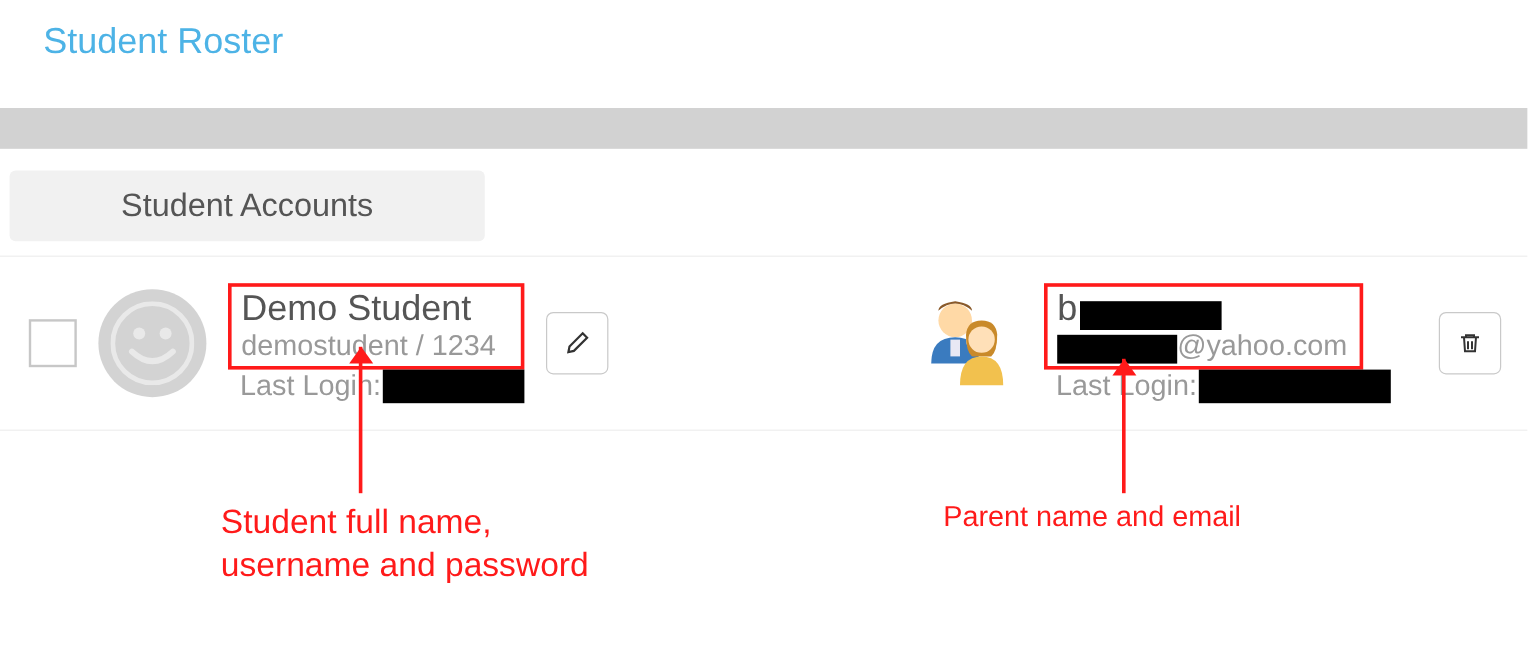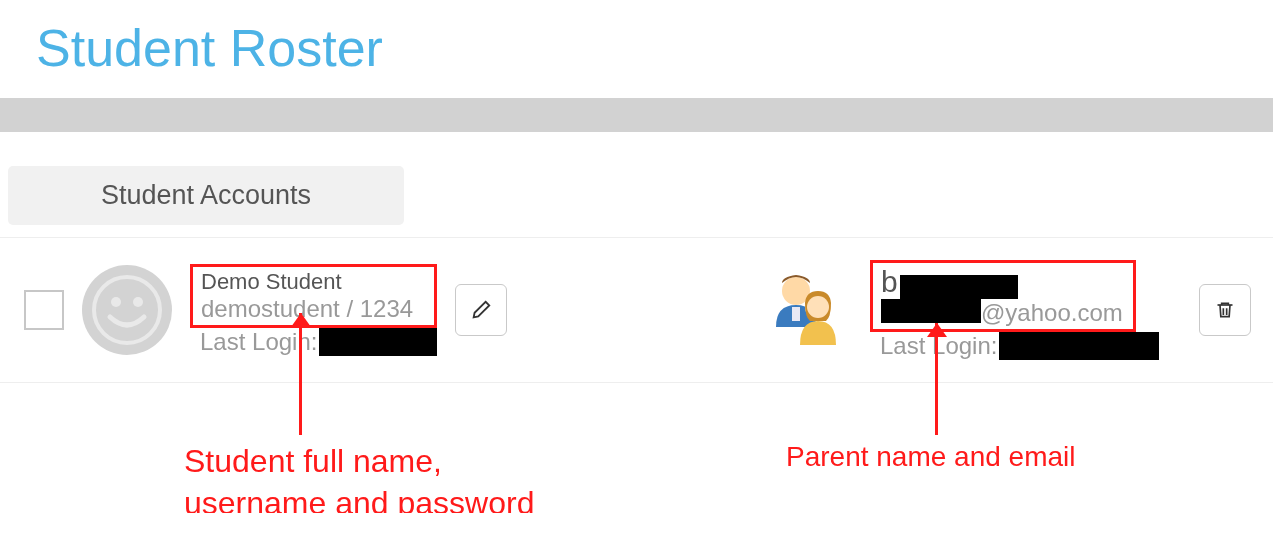--- a/index.html
+++ b/index.html
@@ -4,34 +4,33 @@
 <style>
   * { box-sizing: border-box; margin: 0; padding: 0; }
   body {
     font-family: "Helvetica Neue", Helvetica, Arial, sans-serif;
     font-weight: 300;
     background: #fff;
     width: 1273px;
     color: #555;
   }
   .page-title {
-    font-size: 52px;
+    font-size: 30px;
     font-weight: 300;
     color: #4db3e6;
-    padding: 18px 0 20px 36px;
+    padding: 18px 0 38px 36px;
   }
   .gray-bar {
     height: 34px;
     background: #d2d2d2;
   }
   .columns {
     display: flex;
     gap: 362px;
     padding: 18px 8px 0 8px;
-    margin-top: 16px;
   }
   .col { display: flex; flex-direction: column; }
   .col-header {
     background: #f1f1f1;
     border-radius: 5px;
     text-align: center;
     font-size: 27px;
     font-weight: 300;
     color: #555;
     padding: 14px 0;
@@ -59,21 +58,21 @@
     display: flex; align-items: center; justify-content: center;
     margin-right: 18px;
   }
   .avatar-smiley svg { display: block; }
   .info-block { position: relative; }
   .red-box {
     border: 3px solid #ff1a1a;
     padding: 2px 8px 2px 8px;
   }
   .student-name {
-    font-size: 22px;
+    font-size: 30px;
     color: #555;
     font-weight: 300;
   }
   .cred-line, .login-line, .parent-email, .parent-name {
     font-size: 24px;
     font-weight: 300;
     color: #999;
   }
   .login-line { display: flex; align-items: center; gap: 2px; }
   .redact {
@@ -118,21 +117,21 @@
     left: 291px; top: -70px;
     width: 0; height: 0;
     border-left: 10px solid transparent;
     border-right: 10px solid transparent;
     border-bottom: 14px solid #ff1a1a;
   }
   .annot-text-1 {
     position: absolute;
     left: 184px; top: 58px;
     color: #ff1a1a;
-    font-size: 32px;
+    font-size: 28px;
     font-weight: 300;
     line-height: 1.3;
   }
   .arrow-stem-2 {
     position: absolute;
     left: 935px; top: -60px;
     width: 3px; height: 112px;
     background: #ff1a1a;
   }
   .arrow-head-2 {
@@ -140,21 +139,21 @@
     left: 927px; top: -60px;
     width: 0; height: 0;
     border-left: 10px solid transparent;
     border-right: 10px solid transparent;
     border-bottom: 14px solid #ff1a1a;
   }
   .annot-text-2 {
     position: absolute;
     left: 786px; top: 58px;
     color: #ff1a1a;
-    font-size: 28px;
+    font-size: 24px;
     font-weight: 300;
   }
 </style>
 </head>
 <body>
 
 <div class="page-title">Student Roster</div>
 
 <div class="gray-bar"></div>
 
@@ -207,21 +206,21 @@
         <circle cx="52" cy="38" r="11" fill="#ffe0b8"></circle>
         <path d="M34 76 Q34 52 52 52 Q70 52 70 76 Z" fill="#f2c14e"></path>
       </svg>
     </div>
     <div class="info-block">
       <div class="red-box parent-box">
         <div class="parent-name-line">
           <span class="parent-name-first">b</span>
           <span class="redact redact-name"></span>
         </div>
-        <div class="parent-email" style="display:flex;align-items:flex-start;">
+        <div class="parent-email" style="display:flex;align-items:flex-end;">
           <span class="redact redact-email"></span>
           <span>@yahoo.com</span>
         </div>
       </div>
       <div class="login-line" style="padding-left:10px;">
         <span>Last Login:</span>
         <span class="redact redact-login2"></span>
       </div>
     </div>
     <div class="btn-square" style="margin-left:40px;">

